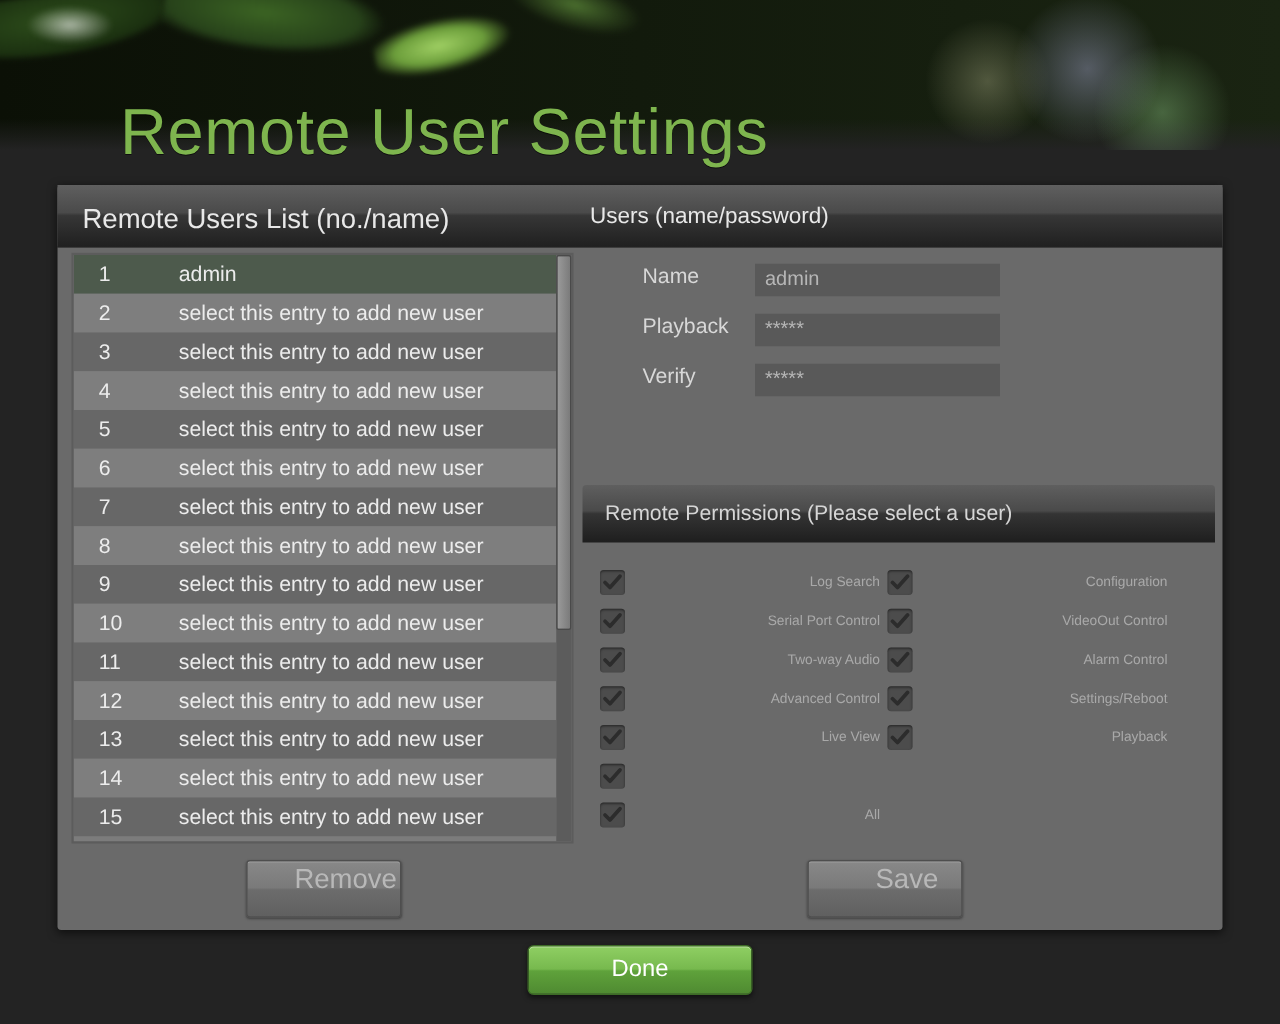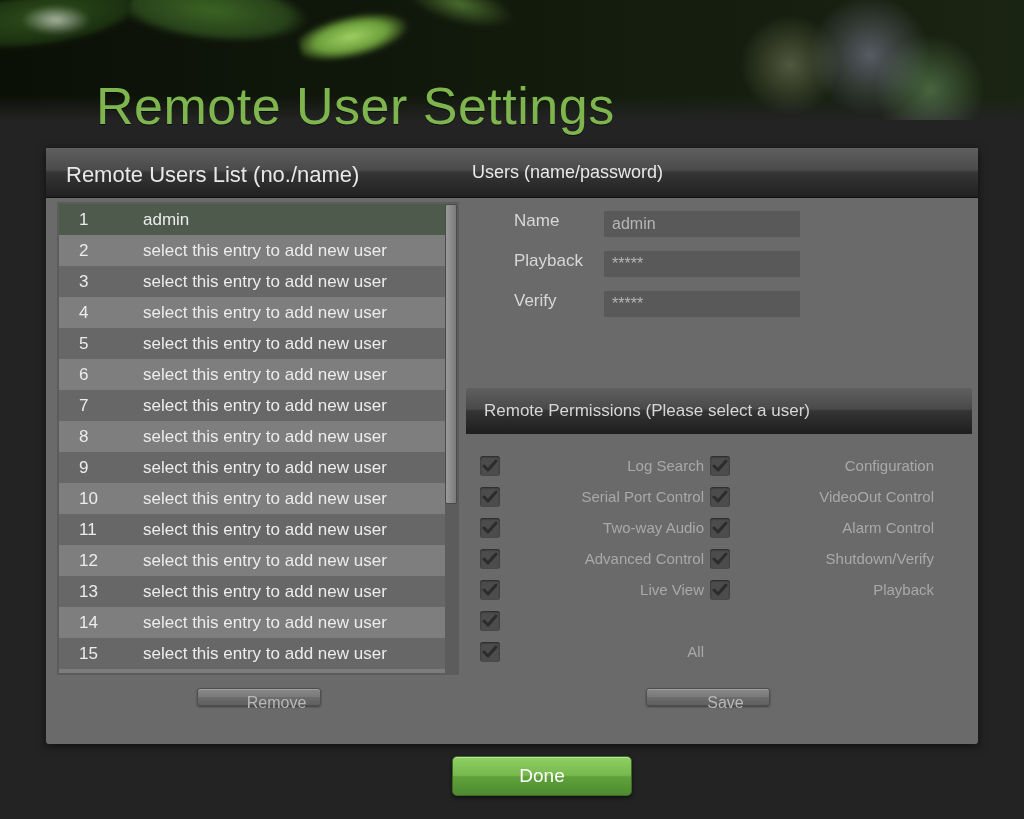--- a/index.html
+++ b/index.html
@@ -128,26 +128,26 @@
     .scrollbar-thumb {
       position: absolute;
       top: 0; left: 0;
       width: 12px;
       height: 300px;
       background: linear-gradient(to right, #9a9a9a, #7b7b7b);
       border: 1px solid #4a4a4a;
       border-radius: 2px;
     }
     .btn-grey {
-      height: 18px;
+      height: 46px;
       background: linear-gradient(to bottom, #888 0, #7a7a7a 48%, #6c6c6c 52%, #606060 100%);
       border: 1px solid #4e4e4e;
       border-radius: 3px;
       color: #b8b8b8;
-      font-size: 16px;
+      font-size: 22px;
       text-align: center;
       line-height: 28px;
       cursor: pointer;
       box-shadow: inset 0 1px 0 rgba(255,255,255,0.2), 0 1px 2px rgba(0,0,0,0.4);
       padding-left: 35px;
     }
     .remove-btn {
       position: absolute;
       top: 486px;
       left: 140px;
@@ -199,21 +199,21 @@
     }
     .perm-col { width: 230px; }
     .perm-item-row {
       display: flex;
       align-items: center;
       height: 31px;
     }
     .perm-item-row .chk { margin-left: 4px; margin-right: 8px; flex-shrink:0;}
     .perm-item-row .plabel {
       color: #a9a9a9;
-      font-size: 15px;
+      font-size: 11px;
       flex: 1;
       text-align: right;
       padding-right: 2px;
     }
     .chk {
       width: 20px;
       height: 20px;
       background: #4c4c4c;
       border-radius: 3px;
       box-shadow: inset 0 1px 2px rgba(0,0,0,0.5);
@@ -239,21 +239,20 @@
       height: 40px;
       background: linear-gradient(to bottom, #8fcf63 0, #77b94e 48%, #5fa23b 52%, #4f8a31 100%);
       border: 1px solid #3d6b26;
       border-radius: 5px;
       color: #fff;
       font-size: 19px;
       text-align: center;
       line-height: 38px;
       cursor: pointer;
       box-shadow: inset 0 1px 0 rgba(255,255,255,0.4), 0 2px 4px rgba(0,0,0,0.5);
-      margin-left: 30px;
     }
   </style>
 </head>
 <body>
 
 <div class="header-bg">
   <div class="leaf l1"></div>
   <div class="leaf l2"></div>
   <div class="leaf l3"></div>
   <div class="leaf l4"></div>
@@ -439,21 +438,21 @@
                 </svg>
               </div>
               <div class="plabel">Alarm Control</div>
             </div>
             <div class="perm-item-row">
               <div class="chk">
                 <svg viewBox="0 0 16 16">
                   <path d="M2 8 L6 12 L14 3" stroke="#2c2c2c" stroke-width="3" fill="none" stroke-linecap="round" stroke-linejoin="round"></path>
                 </svg>
               </div>
-              <div class="plabel">Shutdown/Verify</div>
+              <div class="plabel">Settings/Reboot</div>
             </div>
             <div class="perm-item-row">
               <div class="chk">
                 <svg viewBox="0 0 16 16">
                   <path d="M2 8 L6 12 L14 3" stroke="#2c2c2c" stroke-width="3" fill="none" stroke-linecap="round" stroke-linejoin="round"></path>
                 </svg>
               </div>
               <div class="plabel">Playback</div>
             </div>
           </div>

